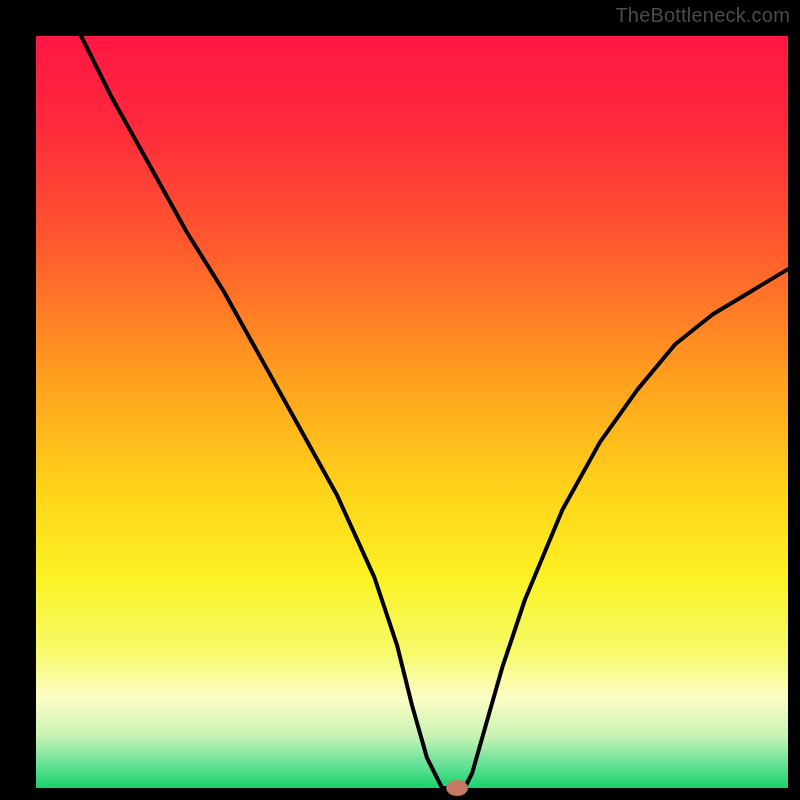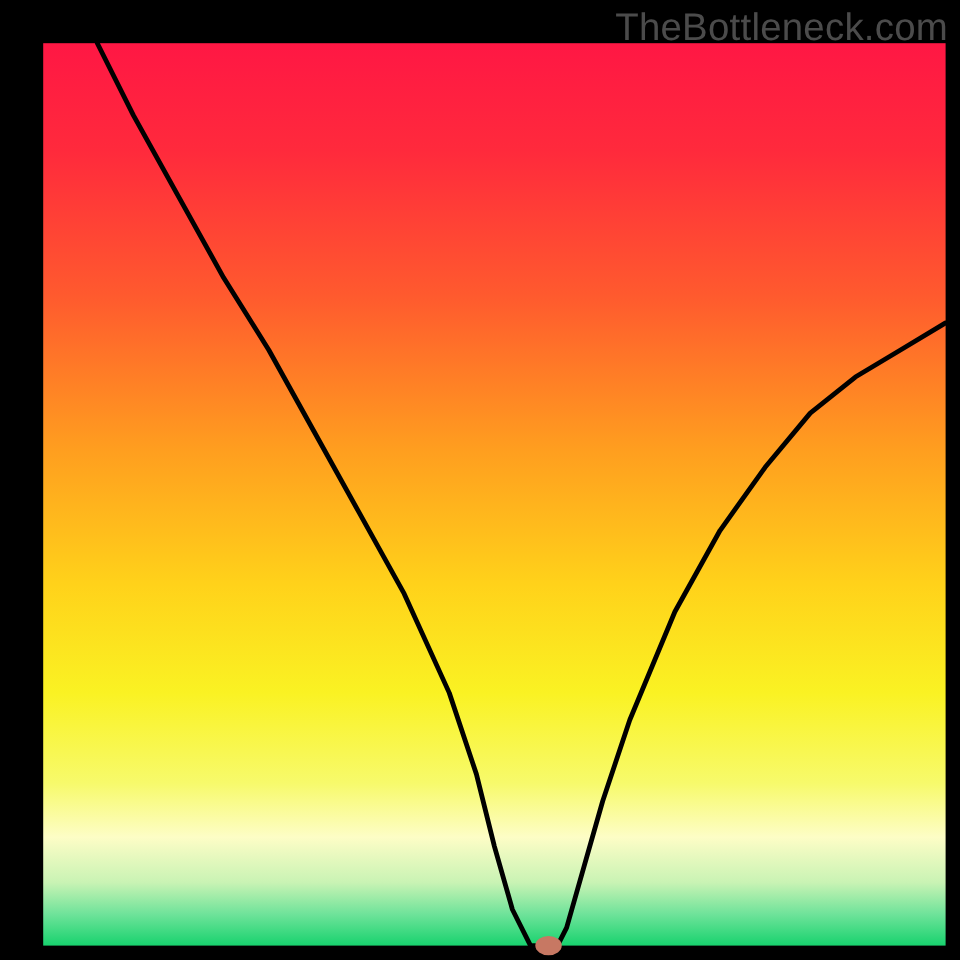--- a/index.html
+++ b/index.html
@@ -15,21 +15,21 @@
     position: relative;
     width: 800px;
     height: 800px;
     background: #000;
   }
   .attribution {
     position: absolute;
     top: 4px;
     right: 10px;
     color: #4b4b4b;
-    font-size: 32px;
+    font-size: 20px;
     font-weight: 500;
     letter-spacing: 0.2px;
     z-index: 3;
   }
   svg {
     position: absolute;
     left: 0;
     top: 0;
   }
 </style>

